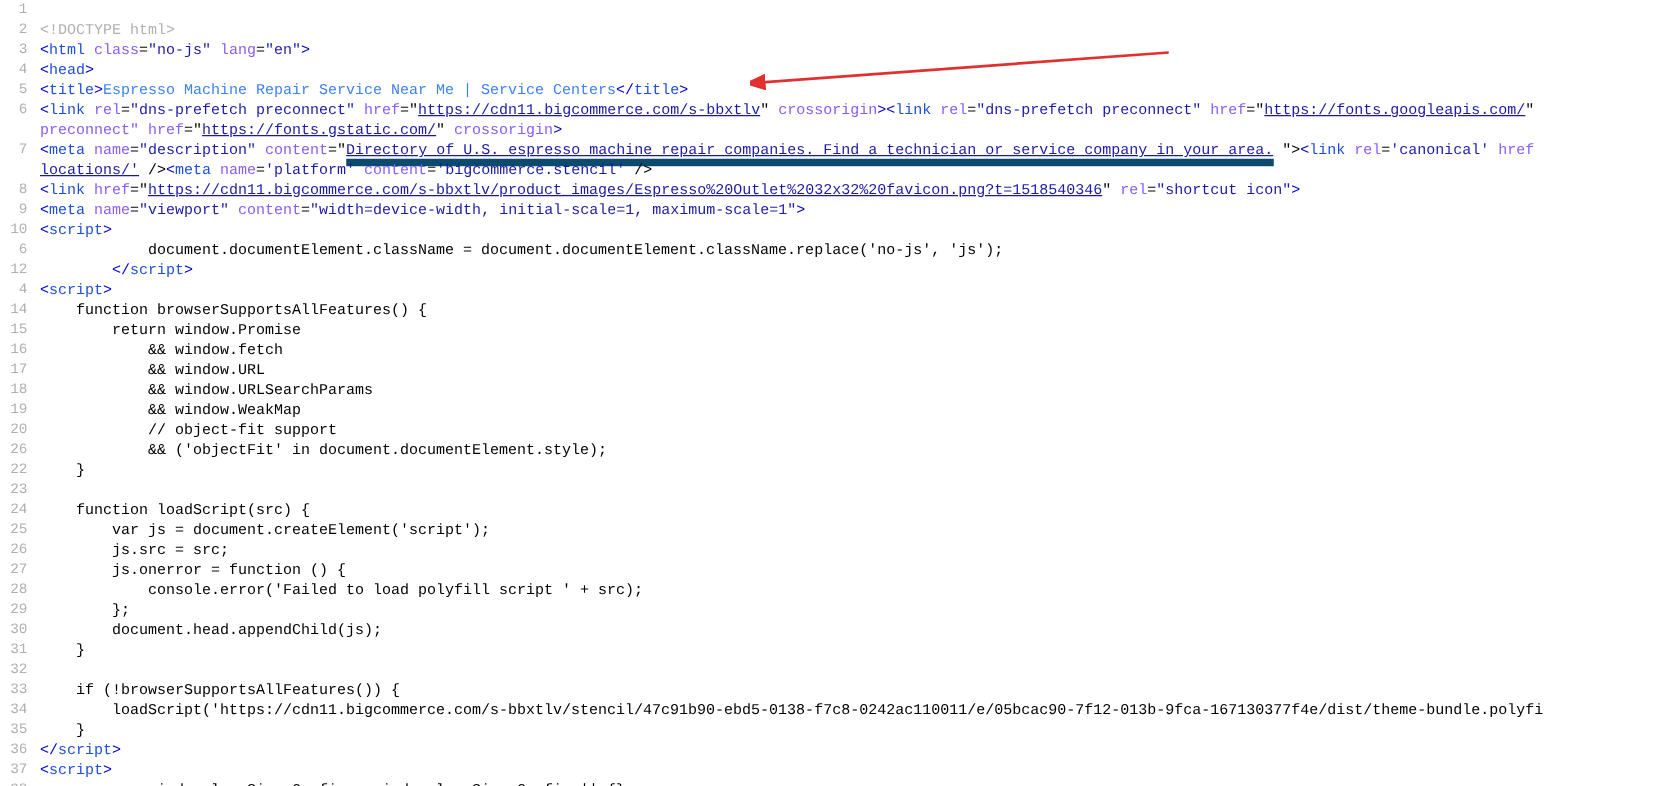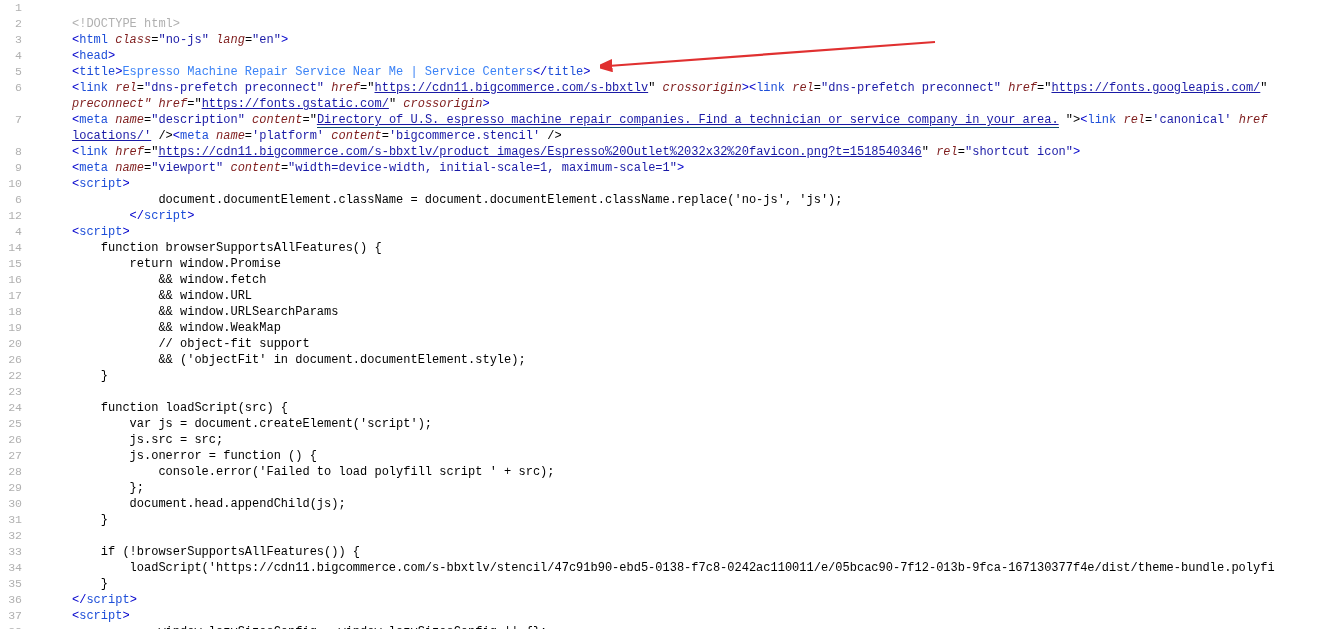--- a/index.html
+++ b/index.html
@@ -32,32 +32,31 @@
   }
   .code {
     flex: 1 1 auto;
     white-space: pre;
     overflow: hidden;
     padding-left: 4px;
   }
   .code-line {
     height: 16px;
     line-height: 16px;
-    margin-left: 40px;
   }
   
   .doctype { color: #b0b0b0; }
   .bracket { color: #0000cc; }
   .tag     { color: #1d4ed8; } 
-  .attr    { color: #7f1d1d; font-style: italic; } 
+  .attr    { color: #8b5cf6; } 
   .val     { color: #1a1aa6; } 
   .link    { color: #1a1aa6; text-decoration: underline; }
   .plain   { color: #000000; }
   .txt     { color: #3b82f6; }
-  .underline-red { border-bottom: 1px solid #0c4a6e; }
+  .underline-red { border-bottom: 6px solid #0c4a6e; }
   
   
   .arrow {
     position: absolute;
     top: 36px;
     left: 600px;
     width: 340px;
     height: 40px;
     pointer-events: none;
   }

